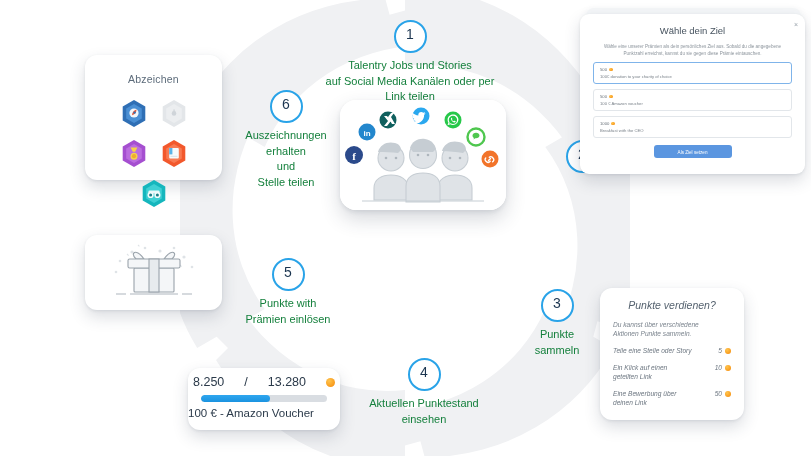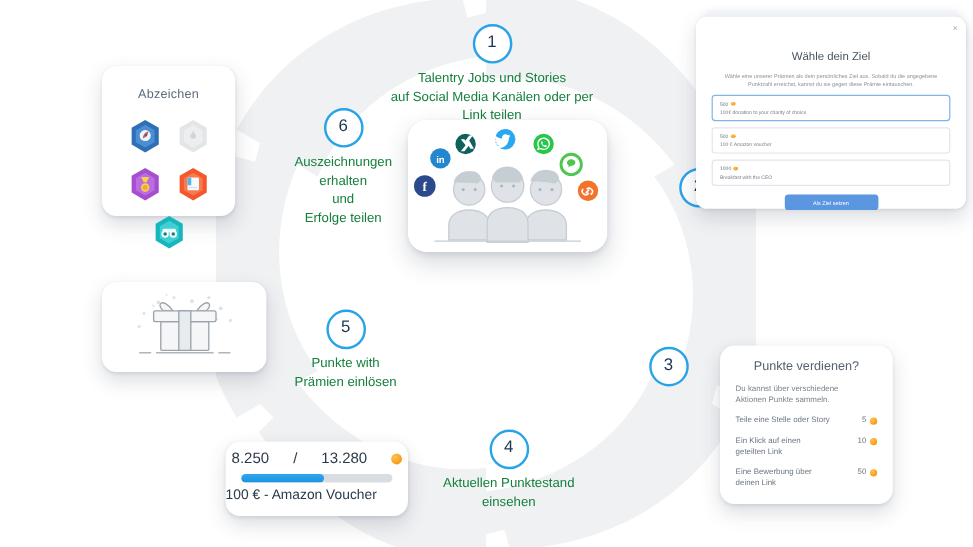--- a/index.html
+++ b/index.html
@@ -32,21 +32,21 @@
   #step5{left:222px;top:258px;width:132px;}
   #step6{left:220px;top:90px;width:132px;}
 
   
   .card{
     position:absolute;background:#ffffff;border-radius:12px;
     box-shadow:0 7px 16px rgba(40,55,75,.17), 0 1px 3px rgba(40,55,75,.10);
   }
 
   
-  #badges-card{left:85px;top:55px;width:111px;height:125px;padding:0;}
+  #badges-card{left:85px;top:55px;width:137px;height:125px;padding:0;}
   #badges-card .title{
     text-align:center;font-size:10.5px;color:#5c6b7a;margin-top:18px;letter-spacing:.2px;
   }
   .badge-grid{
     display:flex;flex-wrap:wrap;justify-content:center;gap:11px 14px;
     padding:14px 16px 0 16px;
   }
   .hexbadge{width:26px;height:29px;position:relative;}
   .hexbadge svg{display:block;width:100%;height:100%;}
 
@@ -71,40 +71,40 @@
   .coin{width:9px;height:9px;border-radius:50%;
     background:radial-gradient(circle at 35% 32%, #ffc44d 0%, #f89a1c 70%, #e8850b 100%);
     display:inline-block;}
   .bar-track{height:7px;border-radius:4px;background:#d9dde2;margin:6px 13px 0 13px;overflow:hidden;}
   .bar-fill{height:100%;border-radius:4px;background:linear-gradient(180deg,#2ea6ef,#1b93e0);}
   #points-card .voucher{
     font-size:11.5px;line-height:13.5px;color:#2b3a4a;margin-top:5px;
   }
 
   
-  #earn-card{left:600px;top:288px;width:144px;height:132px;}
+  #earn-card{left:600px;top:288px;width:144px;height:132px;font-style:italic;}
   #earn-card .t{text-align:center;font-size:10.5px;color:#55626f;margin-top:11px;}
   #earn-card .sub{font-size:6.6px;color:#7a838d;line-height:9px;margin:9px 13px 0 13px;}
   .earn-row{
     display:flex;align-items:flex-start;justify-content:space-between;
     margin:8px 13px 0 13px;font-size:6.6px;color:#6c7680;line-height:9px;
   }
   .earn-row .lbl{max-width:88px;}
   .earn-row .val{display:flex;align-items:center;gap:3px;color:#6c7680;}
   .earn-row .val .coin{width:6px;height:6px;}
 
   
   #goal-ghost{
     position:absolute;left:586px;top:8px;width:215px;height:28px;
     background:#f4f6f8;border-radius:8px 8px 0 0;
     box-shadow:0 3px 9px rgba(40,55,75,.10);
   }
   #goal-dialog{left:580px;top:14px;width:225px;height:160px;border-radius:9px;}
   #goal-dialog .dlg-title{
-    text-align:center;font-size:9.5px;color:#47535f;margin-top:28px;font-weight:400;
+    text-align:center;font-size:9.5px;color:#47535f;margin-top:11px;font-weight:400;
   }
   #goal-dialog .dlg-close{
     position:absolute;right:7px;top:7px;font-size:7px;color:#9aa3ac;cursor:default;
   }
   #goal-dialog .dlg-desc{
     font-size:4.6px;line-height:7px;color:#8c949c;text-align:center;margin:7px 16px 0 16px;
   }
   .goal-opt{
     margin:5px 13px 0 13px;border:1px solid #e2e6ea;border-radius:3px;
     padding:4px 6px;background:#fff;
@@ -158,37 +158,39 @@
     <div class="num">1</div>
     <div class="txt">Talentry Jobs und Stories
 auf Social Media Kanälen oder per
 Link teilen</div>
   </div>
   <div class="step" id="step2">
     <div class="num">2</div>
   </div>
   <div class="step" id="step3">
     <div class="num">3</div>
+    <div class="txt">Punkte
+sammeln</div>
   </div>
   <div class="step" id="step4">
     <div class="num">4</div>
     <div class="txt">Aktuellen Punktestand
 einsehen</div>
   </div>
   <div class="step" id="step5">
     <div class="num">5</div>
     <div class="txt">Punkte with
 Prämien einlösen</div>
   </div>
   <div class="step" id="step6">
     <div class="num">6</div>
     <div class="txt">Auszeichnungen
 erhalten
 und
-Erfolge teilen</div>
+Stelle teilen</div>
   </div>
 
   <div class="card" id="badges-card">
     <div class="title">Abzeichen</div>
     <div class="badge-grid">
 
       <div class="hexbadge">
         <svg viewBox="0 0 26 29">
             <polygon points="13,1 24.3,7.5 24.3,21.5 13,28 1.7,21.5 1.7,7.5" fill="#2f6fb5"></polygon>
           <polygon points="13,5 20.8,9.5 20.8,19.5 13,24 5.2,19.5 5.2,9.5" fill="#4a8fd4"></polygon>

